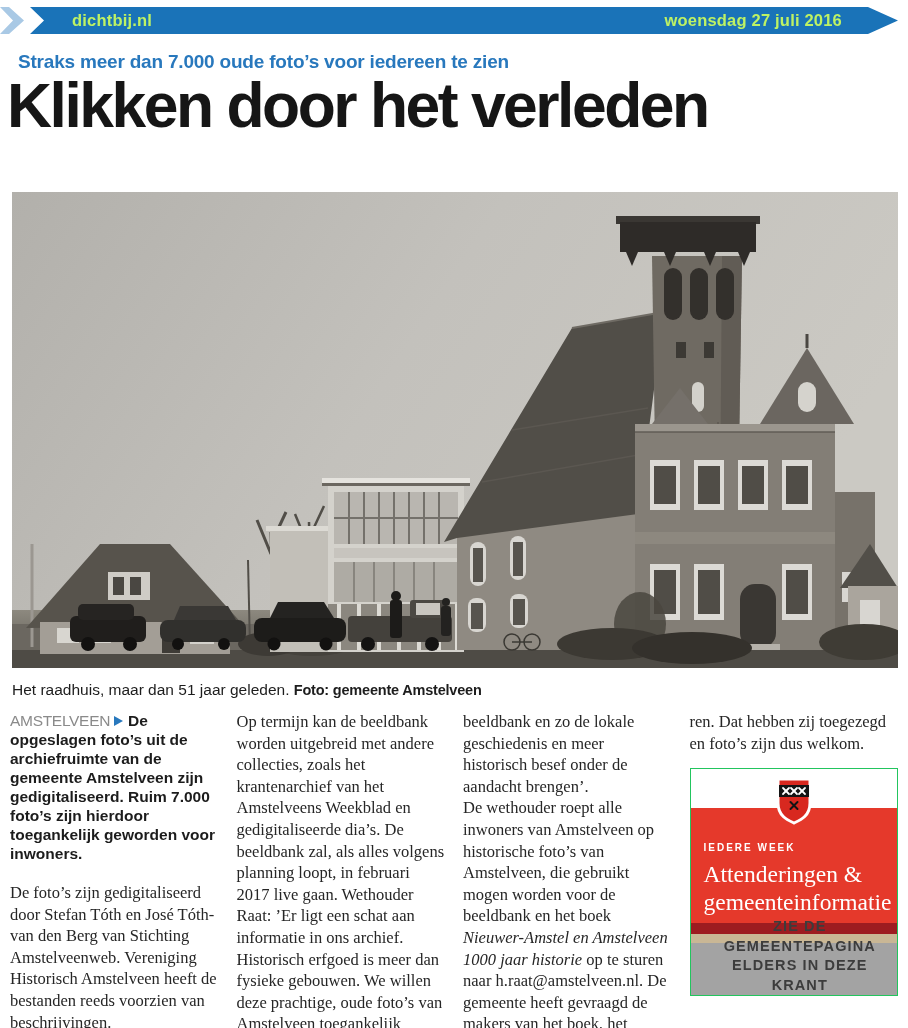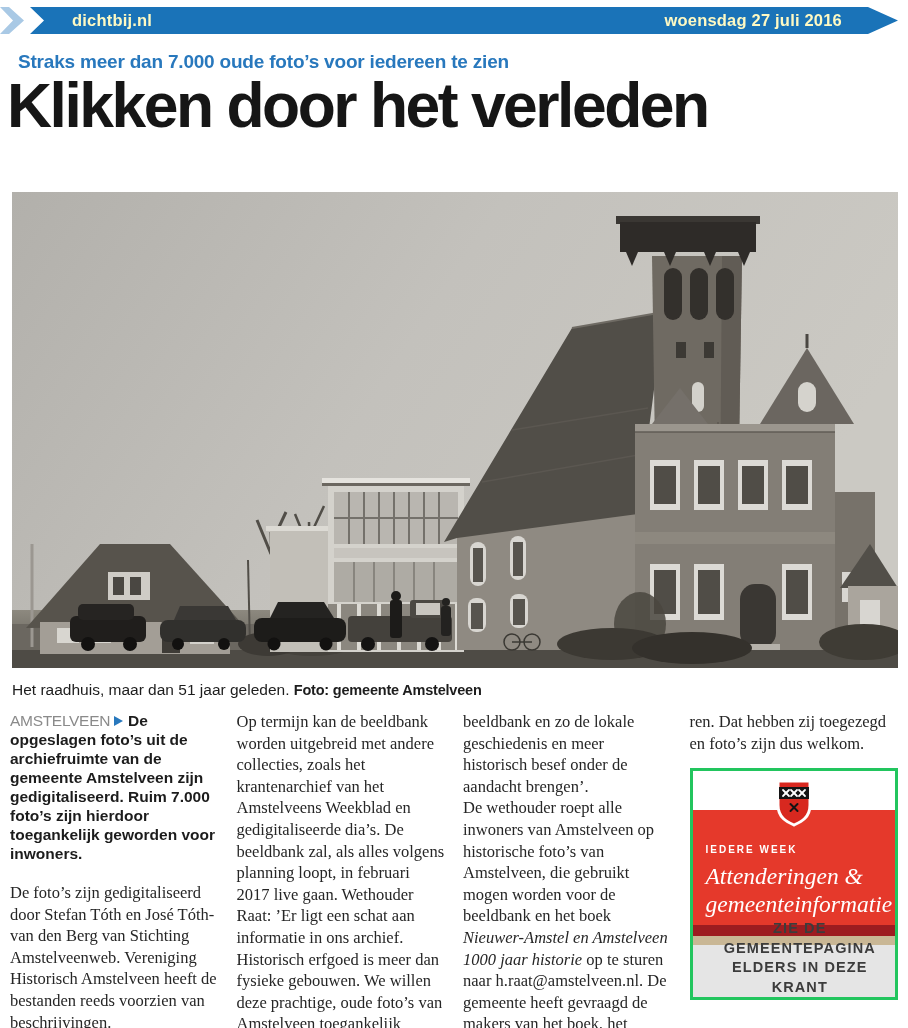--- a/index.html
+++ b/index.html
@@ -7,21 +7,21 @@
         font-family:"Liberation Sans",sans-serif;}
 
   
   .topbar{position:absolute;top:7px;left:0;width:898px;height:27px;}
   .chev-pale{position:absolute;left:0;top:0;width:24px;height:27px;background:#a9c9e5;
     clip-path:polygon(0 0,9px 0,24px 50%,9px 100%,0 100%,13px 50%);}
   .bar{position:absolute;left:8px;top:0;width:890px;height:27px;background:#1a73b8;
     clip-path:polygon(22px 0,calc(100% - 30px) 0,100% 50%,calc(100% - 30px) 100%,22px 100%,36px 50%);
     display:flex;align-items:center;justify-content:space-between;
     padding:0 56px 0 64px;box-sizing:border-box;}
-  .bar span{color:#fef9c3;font-weight:bold;font-size:16.5px;letter-spacing:.2px;}
+  .bar span{color:#bef264;font-weight:bold;font-size:16.5px;letter-spacing:.2px;}
 
   
   .kicker{position:absolute;left:18px;top:51px;color:#2878bd;font-weight:bold;font-size:19px;letter-spacing:-.2px;}
   .headline{position:absolute;left:7px;top:74px;color:#161616;font-weight:bold;font-size:63px;
     letter-spacing:-2.5px;line-height:1;transform:scaleX(.99);transform-origin:left;}
 
   
   .photo{position:absolute;left:12px;top:192px;width:886px;height:476px;background:#c2c0bb;}
   .photo svg{display:block;width:100%;height:100%;}
 
@@ -35,27 +35,27 @@
   .col{min-width:0;}
   .intro{font-weight:bold;font-size:15.5px;line-height:19px;color:#1c1c1c;margin:0;}
   .loc{font-weight:400;color:#8a8a8a;letter-spacing:-.3px;}
   .loc-arrow{display:inline-block;width:0;height:0;border-left:9px solid #2878bd;
     border-top:5.5px solid transparent;border-bottom:5.5px solid transparent;margin:0 5px 0 4px;}
   .serif{font-family:"Liberation Serif",serif;font-size:16.5px;line-height:21.6px;color:#262626;margin:0;}
   .serif.gap{margin-top:19px;}
   .booktitle{font-style:italic;}
 
   
-  .adbox{margin-top:14px;border:3px solid #22c55e;background:#e5e5e5;position:relative;height:226px;
+  .adbox{margin-top:14px;border:1px solid #22c55e;background:#a3a3a3;position:relative;height:226px;
     box-sizing:content-box;}
   .ad-white-top{height:39px;background:#fff;}
   .crest{position:absolute;left:50%;top:8px;transform:translateX(-50%);z-index:2;}
   .ad-red{height:115px;background:#e5392b;padding:34px 0 0 13px;box-sizing:border-box;}
   .ad-tagline{color:#fff;font-weight:bold;font-size:10px;letter-spacing:2px;margin-bottom:7px;}
-  .ad-title{font-family:"Liberation Serif",serif;font-style:italic;color:#fff;font-size:23.5px;line-height:1.2;}
+  .ad-title{font-family:"Liberation Serif",serif;color:#fff;font-size:23.5px;line-height:1.2;}
   .stripe-dark{height:11px;background:#9d1c20;}
   .stripe-tan{height:9px;background:#c9b795;}
   .ad-white-bot{height:52px;display:flex;flex-direction:column;align-items:center;justify-content:flex-end;
     font-weight:bold;font-size:14.5px;letter-spacing:1.1px;color:#3c3c3c;line-height:1.35;text-align:center;padding-left:12px;}
 </style>
 </head>
 <body>
 
 <div class="page">
 

